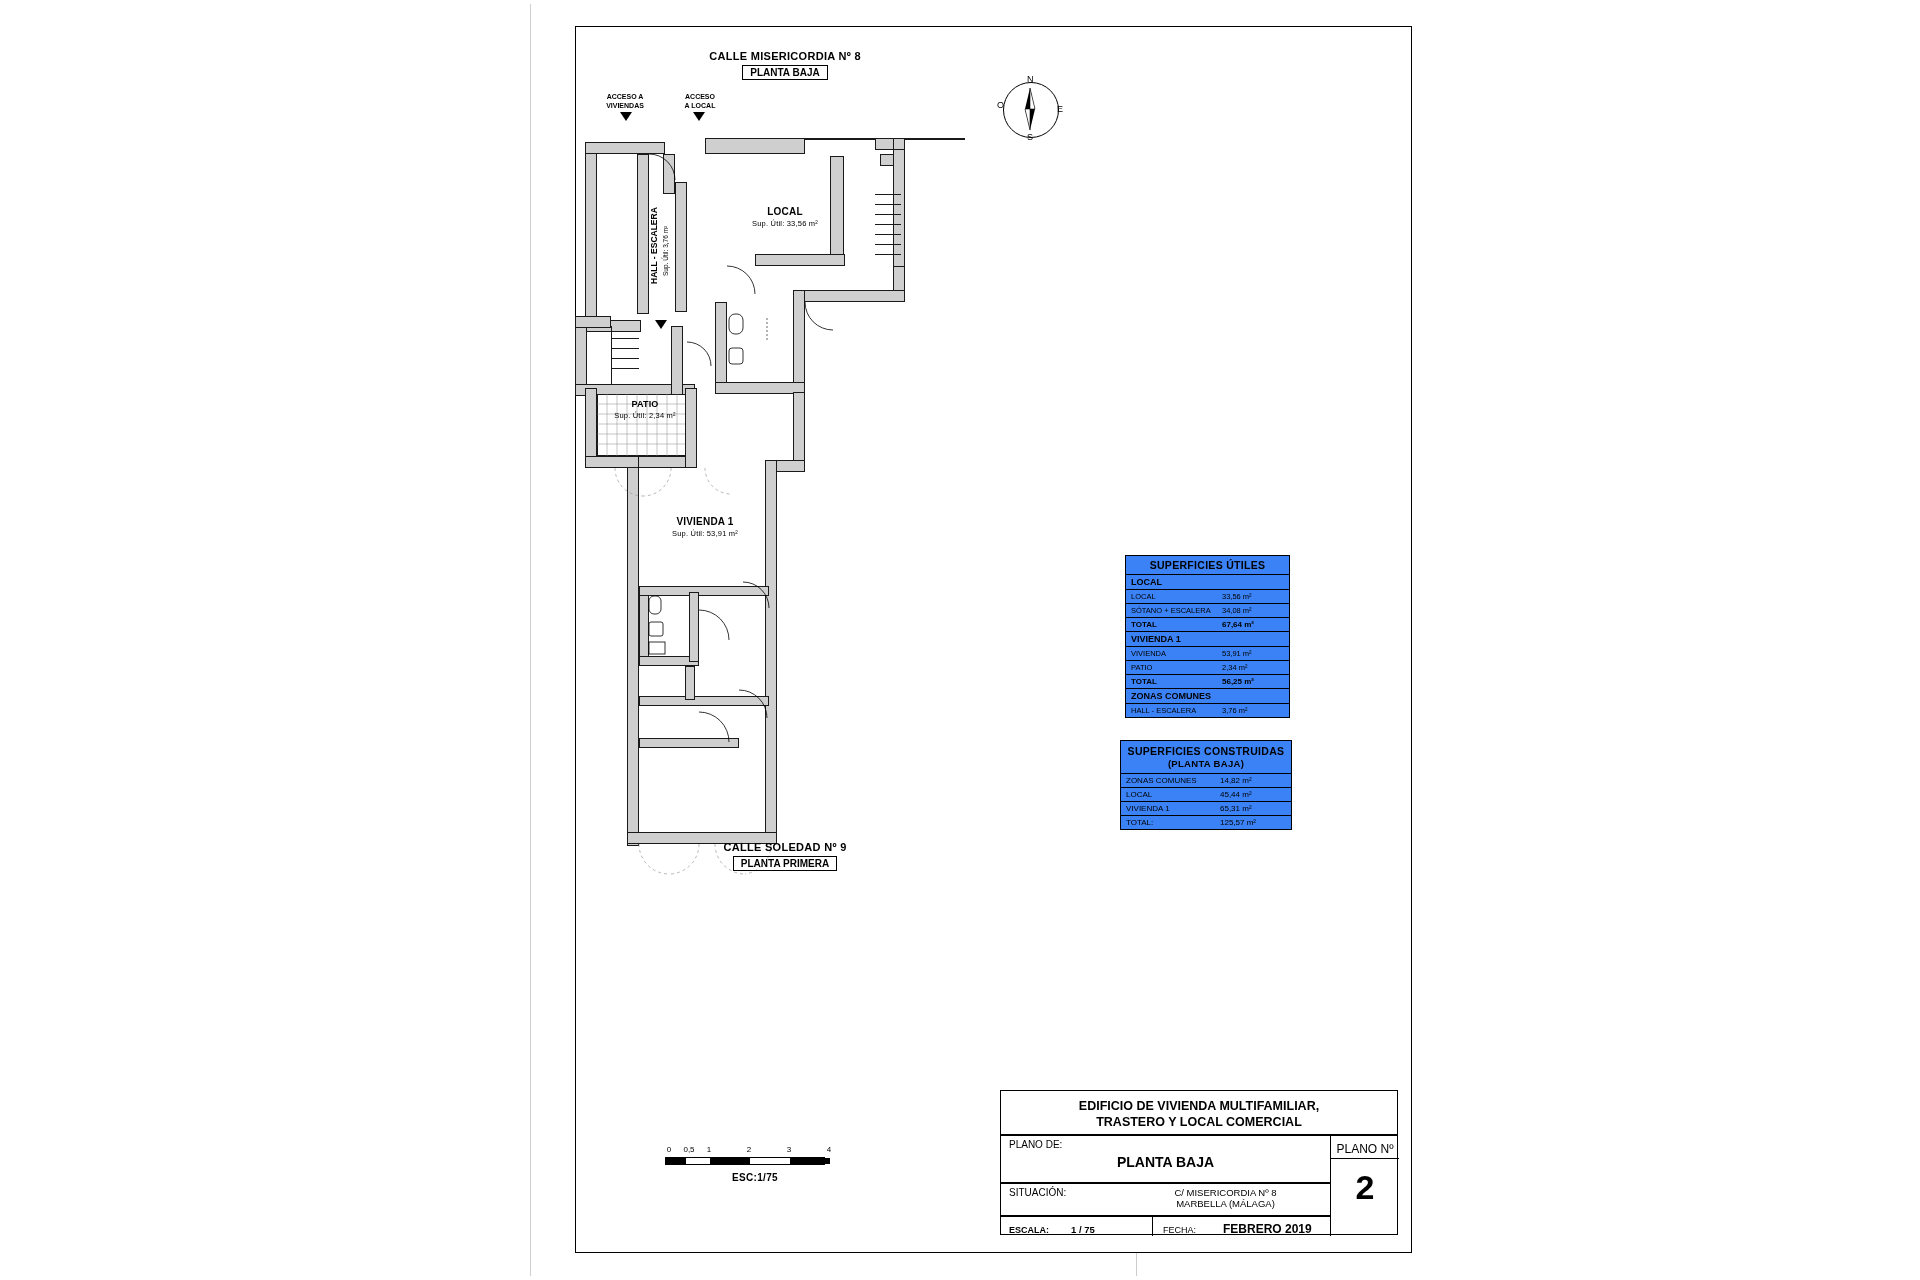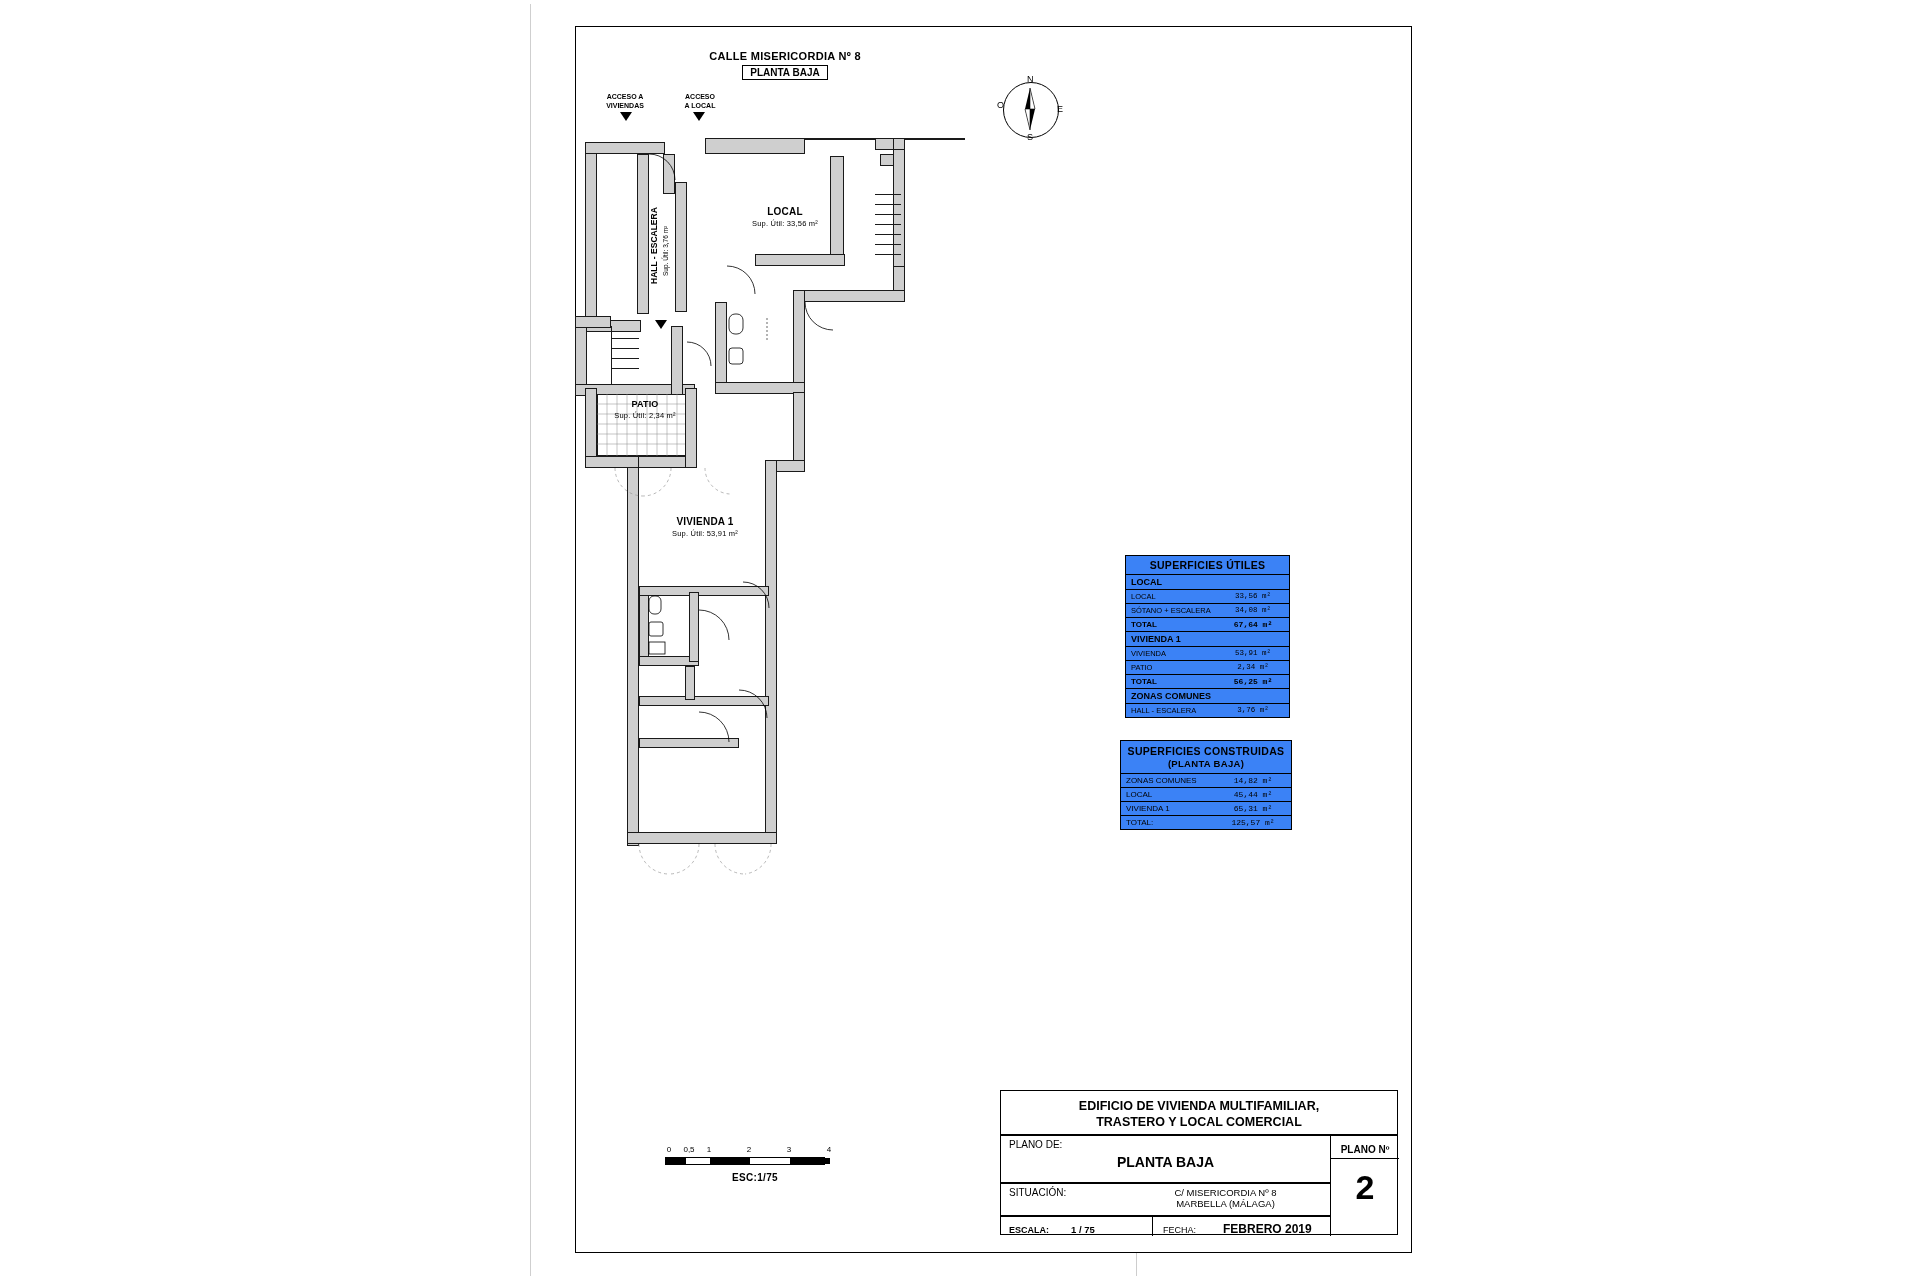--- a/index.html
+++ b/index.html
@@ -44,21 +44,21 @@
   .compass span{position:absolute;font-size:9px;}
   
   .tbl{position:absolute;border:1.3px solid #000;background:#3b82f6;box-sizing:border-box;}
   .tbl .title{
     font-size:10.5px;font-weight:bold;text-align:center;padding:3px 0;
     border-bottom:1.3px solid #000;letter-spacing:.3px;
   }
   .tbl .sect{font-size:9px;font-weight:bold;padding:2px 5px;border-bottom:1px solid #000;}
   .tbl .row{display:flex;font-size:7.5px;border-bottom:1px solid #000;}
   .tbl .row .k{flex:1;padding:2px 5px;}
-  .tbl .row .v{width:62px;padding:2px 5px;text-align:center;font-family:Liberation Mono, monospace;}
+  .tbl .row .v{width:62px;padding:2px 5px;text-align:left;}
   .tbl .row.total{font-weight:bold;font-size:8px;}
   .tbl .row:last-child{border-bottom:none;}
   .tbl2 .title{line-height:12px;padding:4px 0 3px;}
   .tbl2 .row .k{font-size:8px;}
   .tbl2 .row .v{font-size:8px;width:66px;}
   
   .scalebar{position:absolute;}
   .scalebar .bars{position:relative;height:8px;width:160px;border:1px solid #000;box-sizing:border-box;}
   .scalebar .seg{position:absolute;top:0;height:6px;background:#000;}
   .scalebar .nums{position:relative;height:12px;font-size:8px;}
@@ -237,20 +237,24 @@
     <div class="room-label" style="left:20px;top:372px;width:100px;">
       <div class="t" style="font-weight:bold;font-size:9px;">PATIO</div>
       <div class="s">Sup. Útil: 2,34 m²</div>
     </div>
 
     <div class="room-label" style="left:60px;top:490px;width:140px;">
       <div class="t" style="font-weight:bold;">VIVIENDA 1</div>
       <div class="s">Sup. Útil: 53,91 m²</div>
     </div>
 
+    <div class="hdr" style="left:0px;top:815px;width:420px;">
+      <div class="main">CALLE SOLEDAD Nº 9</div>
+      <div><span class="box">PLANTA PRIMERA</span></div>
+    </div>
   </div>
 
   <div class="tbl" style="left:1125px;top:555px;width:165px;">
     <div class="title">SUPERFICIES ÚTILES</div>
 
     <div class="sect">LOCAL</div>
     <div class="row">
       <div class="k">LOCAL</div>
       <div class="v">33,56 m²</div>
     </div>
@@ -362,21 +366,21 @@
           <span class="lbl" style="font-size:9px;font-weight:normal;">FECHA:</span>
         </div>
         <div class="tb-cell" style="flex:1;padding-top:3px;">
           <span style="font-size:12px;font-weight:bold;">FEBRERO 2019</span>
         </div>
       </div>
     </div>
 
     <div style="position:absolute;left:330px;top:44px;width:68px;height:101px;">
       <div style="height:24px;border-bottom:1.5px solid #000;text-align:center;padding-top:4px;box-sizing:border-box;">
-        <span class="lbl" style="font-size:10px;font-weight:bold;">PLANO Nº</span>
+        <span class="lbl" style="font-size:12px;">PLANO Nº</span>
       </div>
       <div class="big-num">2</div>
     </div>
   </div>
 
   <div style="position:absolute;left:1000px;top:1134px;width:398px;height:1.5px;background:#000;"></div>
   <div style="position:absolute;left:1000px;top:1182px;width:330px;height:1.5px;background:#000;"></div>
   <div style="position:absolute;left:1000px;top:1215px;width:330px;height:1.5px;background:#000;"></div>
 
 </div>

